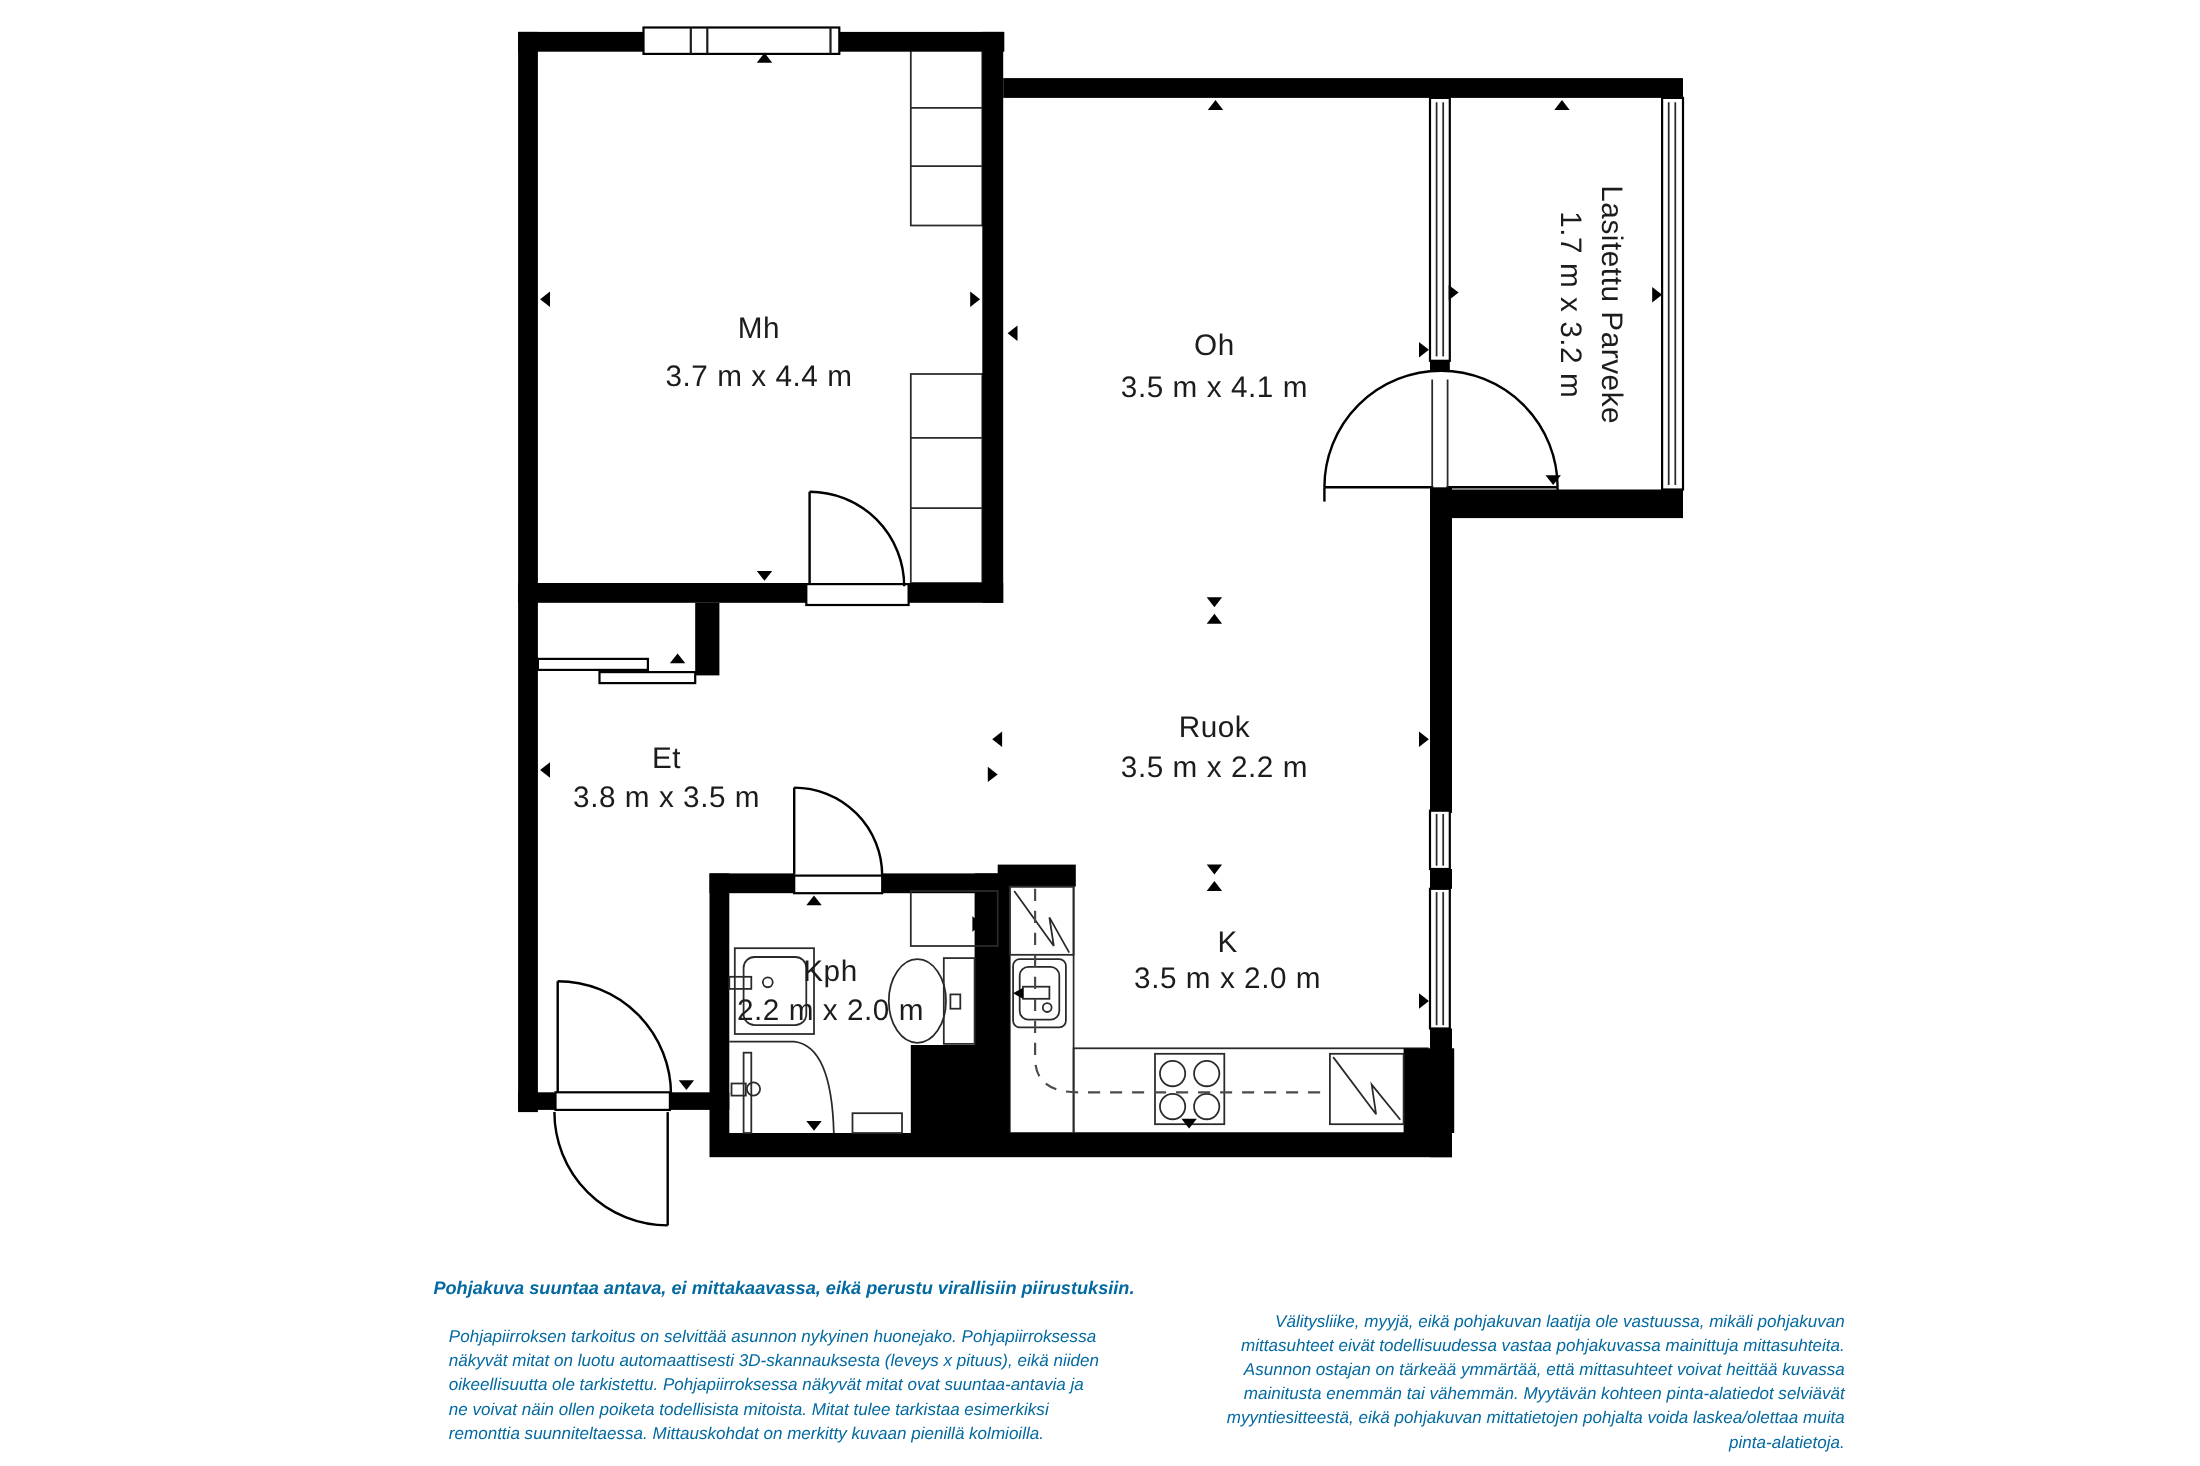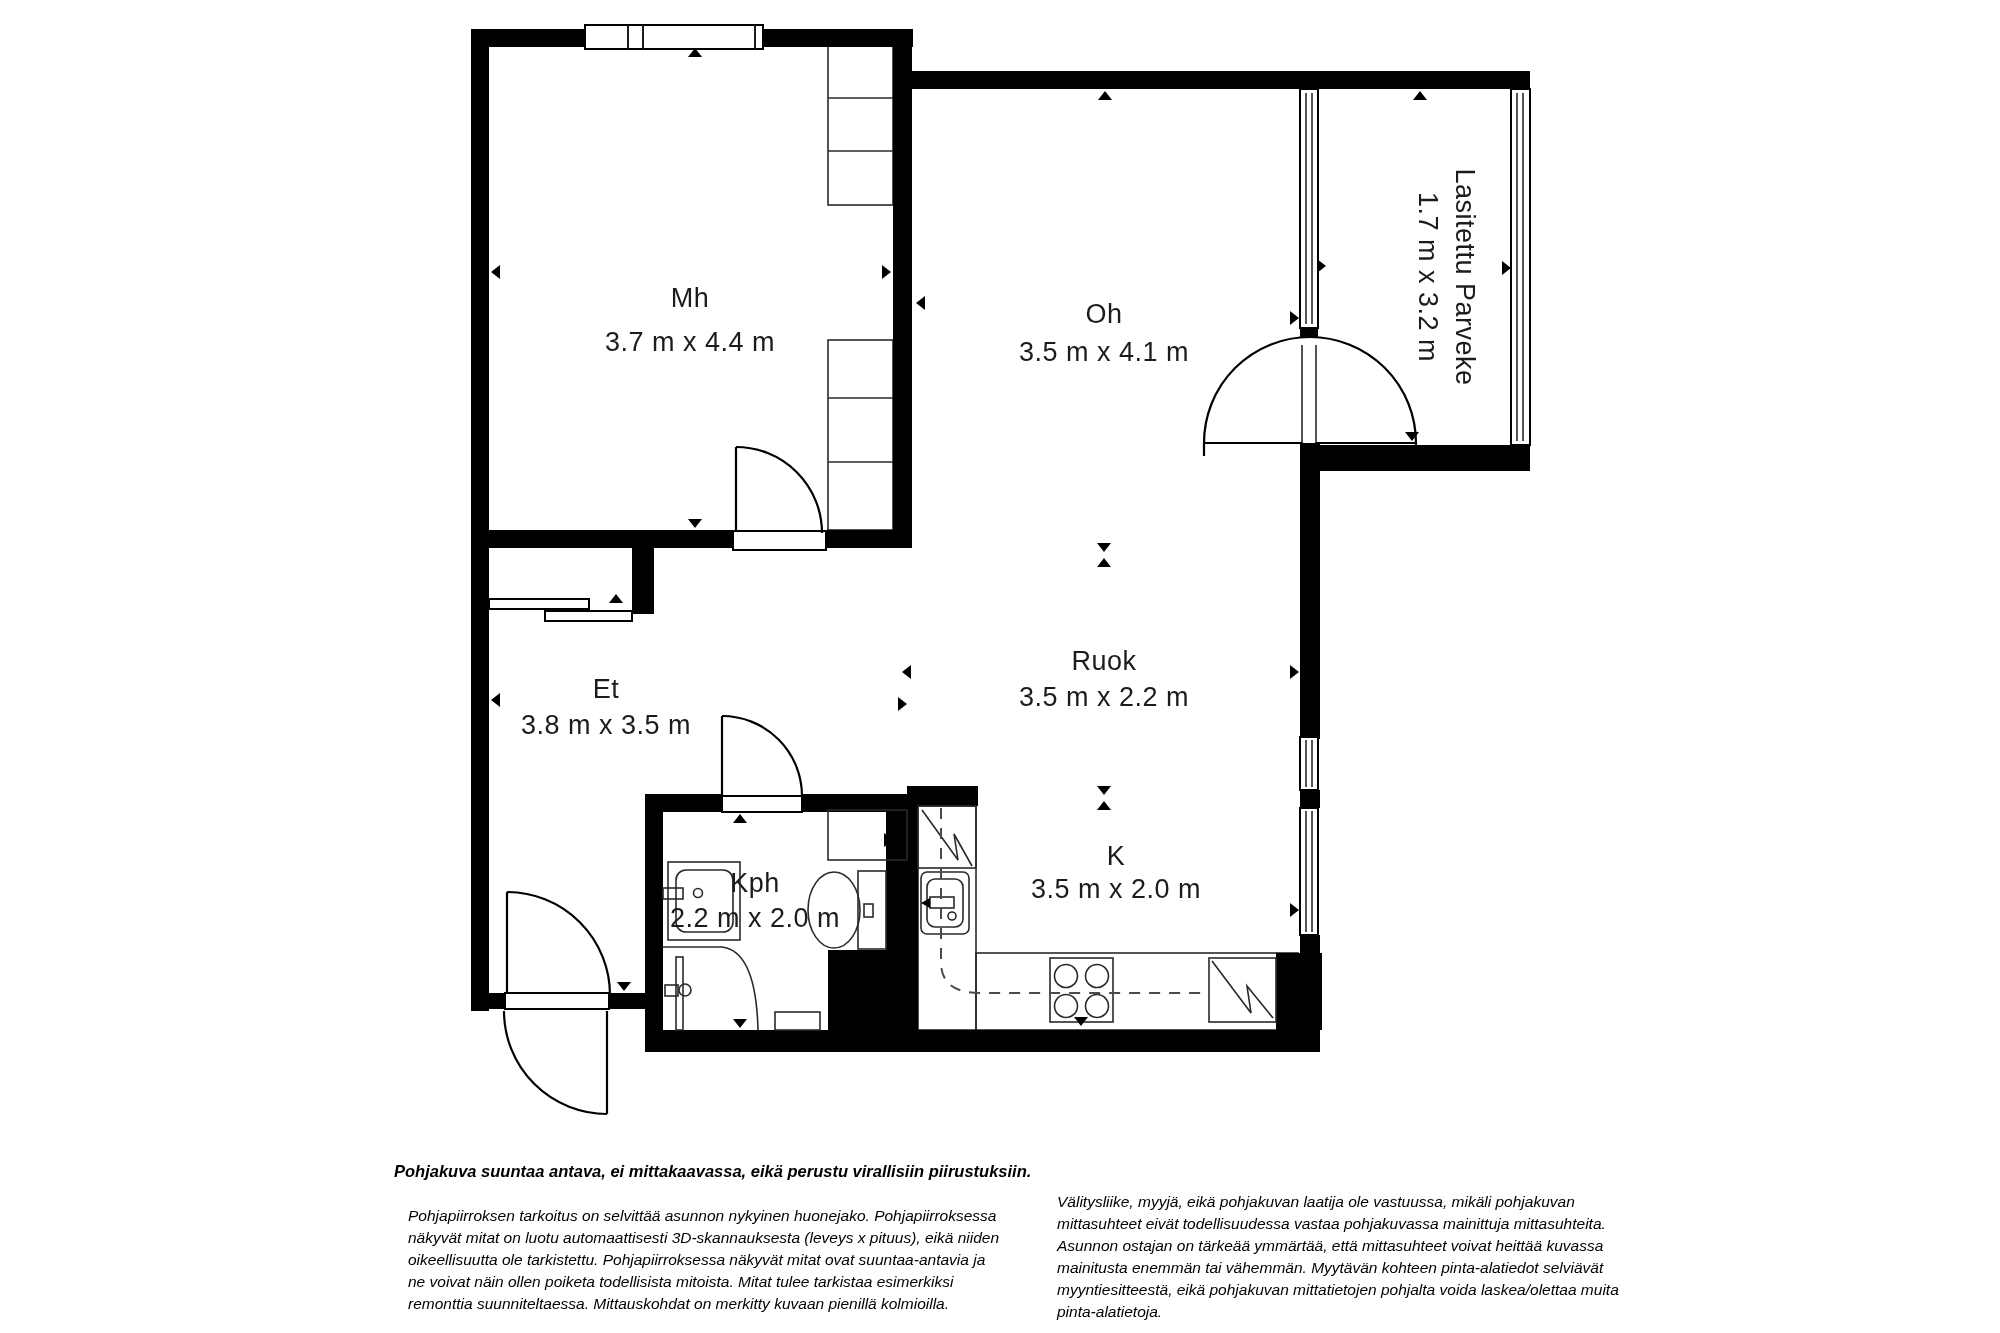--- a/index.html
+++ b/index.html
@@ -7,21 +7,21 @@
          font-family:"Liberation Sans",sans-serif;}
   svg{position:absolute;left:0;top:0;}
   .room-label{fill:#1c1c1c;font-size:27px;font-family:"Liberation Sans",sans-serif;letter-spacing:.5px;}
   .wall{fill:#000;}
   .thin{fill:none;stroke:#1c1c1c;stroke-width:2;}
   .thinner{fill:none;stroke:#2a2a2a;stroke-width:1.6;}
   .whitebox{fill:#fff;stroke:#000;stroke-width:2;}
   .arc{fill:none;stroke:#000;stroke-width:2.2;}
   .marker{fill:#000;stroke:none;}
   .dash{fill:none;stroke:#4a4a4a;stroke-width:2;stroke-dasharray:11 9;}
-  .note{position:absolute;font-style:italic;color:#000000;white-space:pre-line;
+  .note{position:absolute;font-style:italic;color:#0369a1;white-space:pre-line;
         font-size:15.5px;line-height:1.42;font-family:"Liberation Sans",sans-serif;}
   .note-bold{font-weight:700;font-size:16.5px;}
 </style>
 </head>
 <body>
 
 <div id="stage">
 <svg width="2000" height="1333" viewBox="0 0 2000 1333">
 
   <g>
@@ -217,19 +217,19 @@
     <text class="room-label" x="755" y="927">2.2 m x 2.0 m</text>
   </g>
 </svg>
 
   <div class="note note-bold" style="left:394px;top:1160px;width:640px;">Pohjakuva suuntaa antava, ei mittakaavassa, eikä perustu virallisiin piirustuksiin.</div>
   <div class="note" style="left:408px;top:1205px;width:660px;">Pohjapiirroksen tarkoitus on selvittää asunnon nykyinen huonejako. Pohjapiirroksessa
 näkyvät mitat on luotu automaattisesti 3D-skannauksesta (leveys x pituus), eikä niiden
 oikeellisuutta ole tarkistettu. Pohjapiirroksessa näkyvät mitat ovat suuntaa-antavia ja
 ne voivat näin ollen poiketa todellisista mitoista. Mitat tulee tarkistaa esimerkiksi
 remonttia suunniteltaessa. Mittauskohdat on merkitty kuvaan pienillä kolmioilla.</div>
-  <div class="note" style="left:1057px;top:1191px;width:620px;">Välitysliike, myyjä, eikä pohjakuvan laatija ole vastuussa, mikäli pohjakuvan
+  <div class="note" style="left:1057px;top:1191px;width:620px;text-align:right;">Välitysliike, myyjä, eikä pohjakuvan laatija ole vastuussa, mikäli pohjakuvan
 mittasuhteet eivät todellisuudessa vastaa pohjakuvassa mainittuja mittasuhteita.
 Asunnon ostajan on tärkeää ymmärtää, että mittasuhteet voivat heittää kuvassa
 mainitusta enemmän tai vähemmän. Myytävän kohteen pinta-alatiedot selviävät
 myyntiesitteestä, eikä pohjakuvan mittatietojen pohjalta voida laskea/olettaa muita
 pinta-alatietoja.</div>
 </div>
 
 </body></html>

